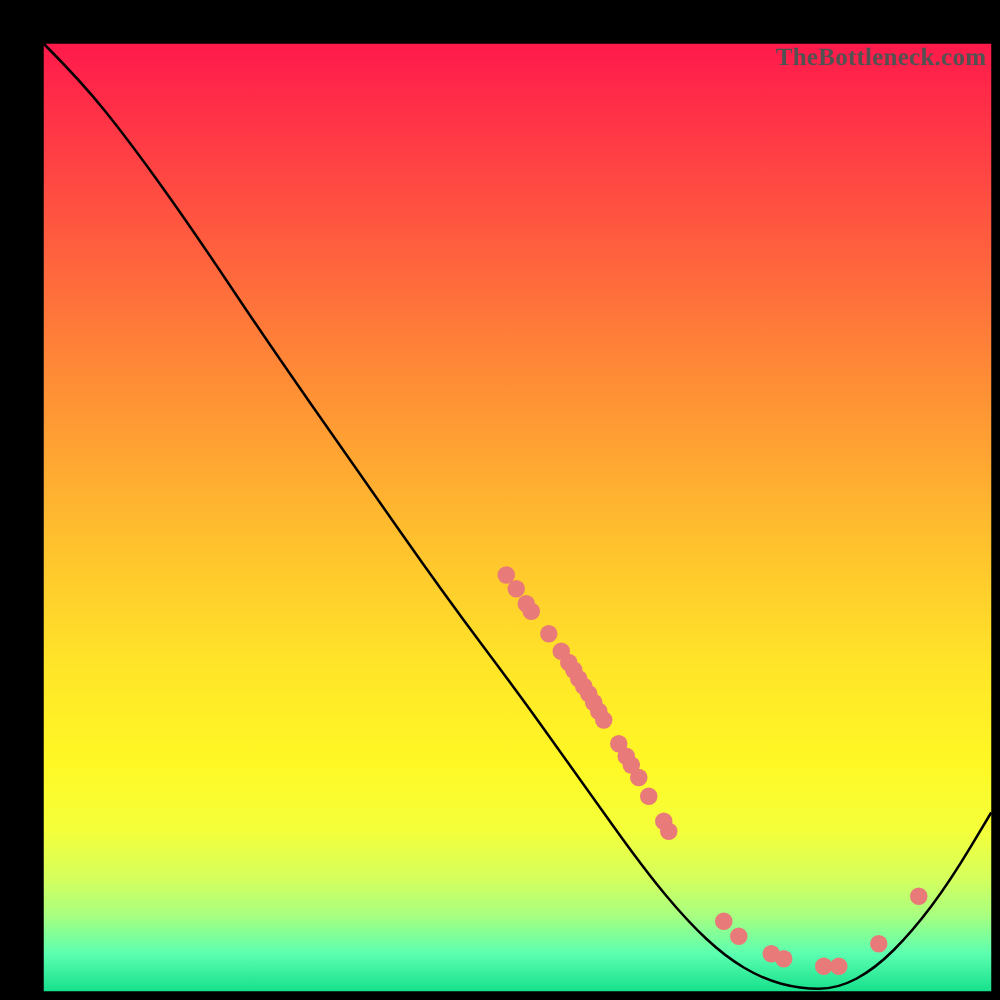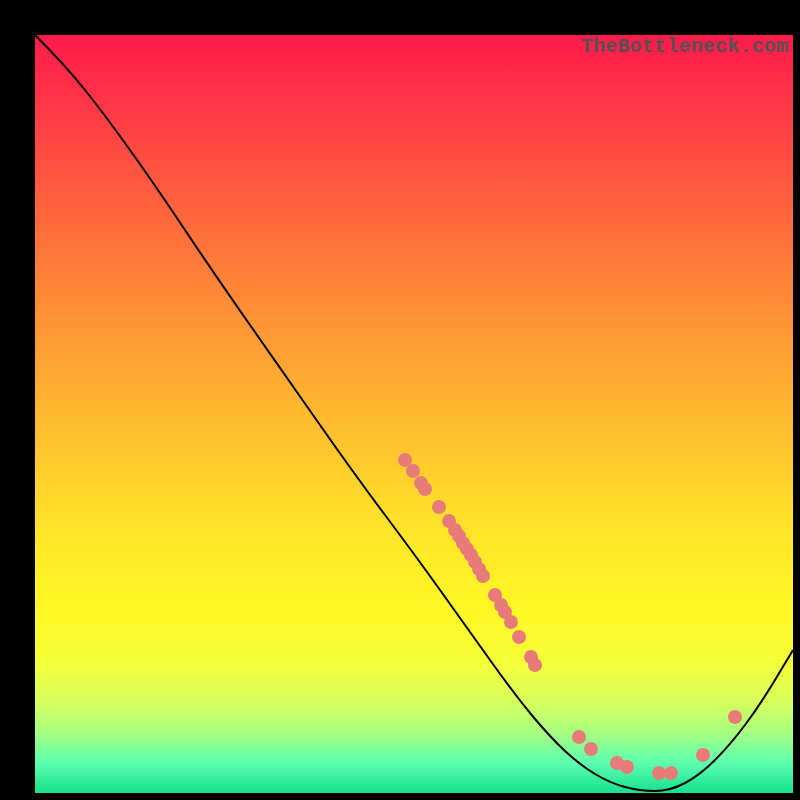--- a/index.html
+++ b/index.html
@@ -49,21 +49,21 @@
     );
   }
   .watermark {
     position: absolute;
     top: 0px;
     right: 4px;
     font-size: 20px;
     font-weight: 600;
     color: #525252;
     letter-spacing: 0.2px;
-    font-family: Liberation Mono, monospace;
+    font-family: Liberation Serif, serif;
   }
   svg.curve {
     position: absolute;
     left: 0;
     top: 0;
     width: 758px;
     height: 758px;
     overflow: visible;
   }
   .curve-path {

